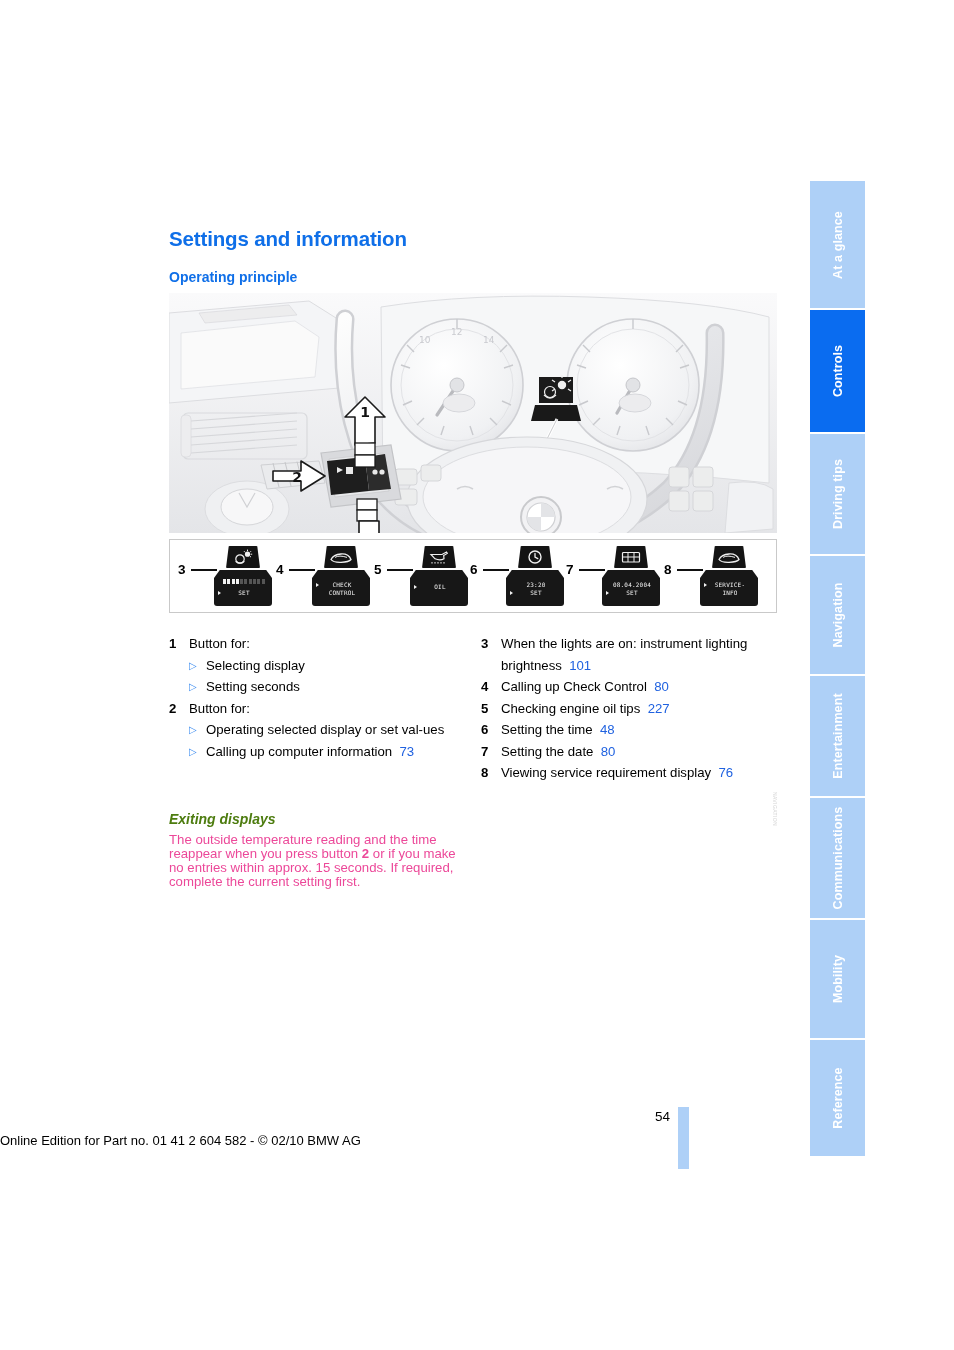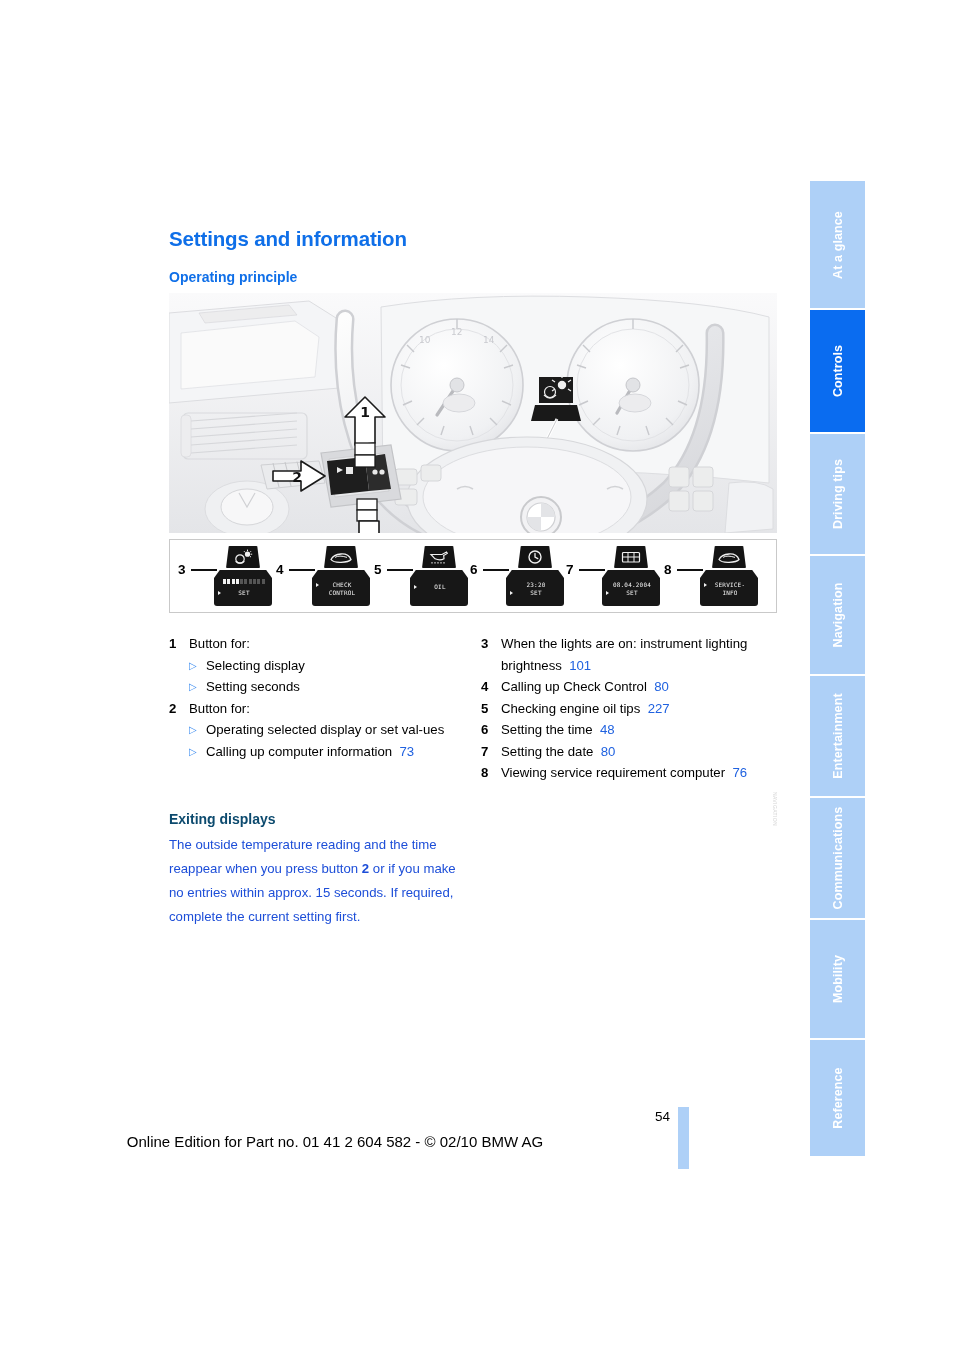--- a/index.html
+++ b/index.html
@@ -235,30 +235,31 @@
   .pref { color: #2062e0; }
   .bold { font-weight: bold; }
 
   
   #exit-heading {
     position: absolute;
     left: 169px;
     top: 811px;
     font-size: 14px;
     font-weight: bold;
-    color: #0c4a6e;
+    color: #4d7c0f;
+    font-style: italic;
   }
   #exit-body {
     position: absolute;
     left: 169px;
     top: 833px;
     width: 292px;
     font-size: 13.2px;
-    line-height: 24px;
-    color: #1d4ed8;
+    line-height: 14px;
+    color: #ec4899;
   }
 
   
   #page-number {
     position: absolute;
     left: 612px;
     top: 1109px;
     width: 58px;
     text-align: right;
     font-size: 13.5px;
@@ -270,22 +271,22 @@
     top: 1107px;
     width: 11px;
     height: 62px;
     background: #aed0f7;
   }
   #footer-note {
     position: absolute;
     left: 0;
     top: 1133px;
     width: 670px;
-    text-align: center;
-    font-size: 15px;
+    text-align: left;
+    font-size: 13px;
     color: #000;
   }
 </style>
 </head>
 <body>
 
 <div id="page">
 
   <div id="main-title">Settings and information</div>
   <div id="sub-title">Operating principle</div>
@@ -646,21 +647,21 @@
     <div class="legend-item">
       <span class="legend-num">6</span>
       <span class="legend-text"><span>Setting the time</span>&nbsp; <span class="pref">48</span></span>
     </div>
     <div class="legend-item">
       <span class="legend-num">7</span>
       <span class="legend-text"><span>Setting the date</span>&nbsp; <span class="pref">80</span></span>
     </div>
     <div class="legend-item">
       <span class="legend-num">8</span>
-      <span class="legend-text"><span>Viewing service requirement computer</span>&nbsp; <span class="pref">76</span></span>
+      <span class="legend-text"><span>Viewing service requirement display</span>&nbsp; <span class="pref">76</span></span>
     </div>
   </div>
 
   <div id="exit-heading">Exiting displays</div>
   <div id="exit-body"><span>The outside temperature reading and the time reappear when you press button </span><span class="bold">2</span><span> or if you make no entries within approx. 15 seconds. If required, complete the current setting first.</span></div>
 
   <div id="sidebar">
     <div class="tab" style="flex: 0 0 129px;">
       <span class="tab-label">At a glance</span>
     </div>

